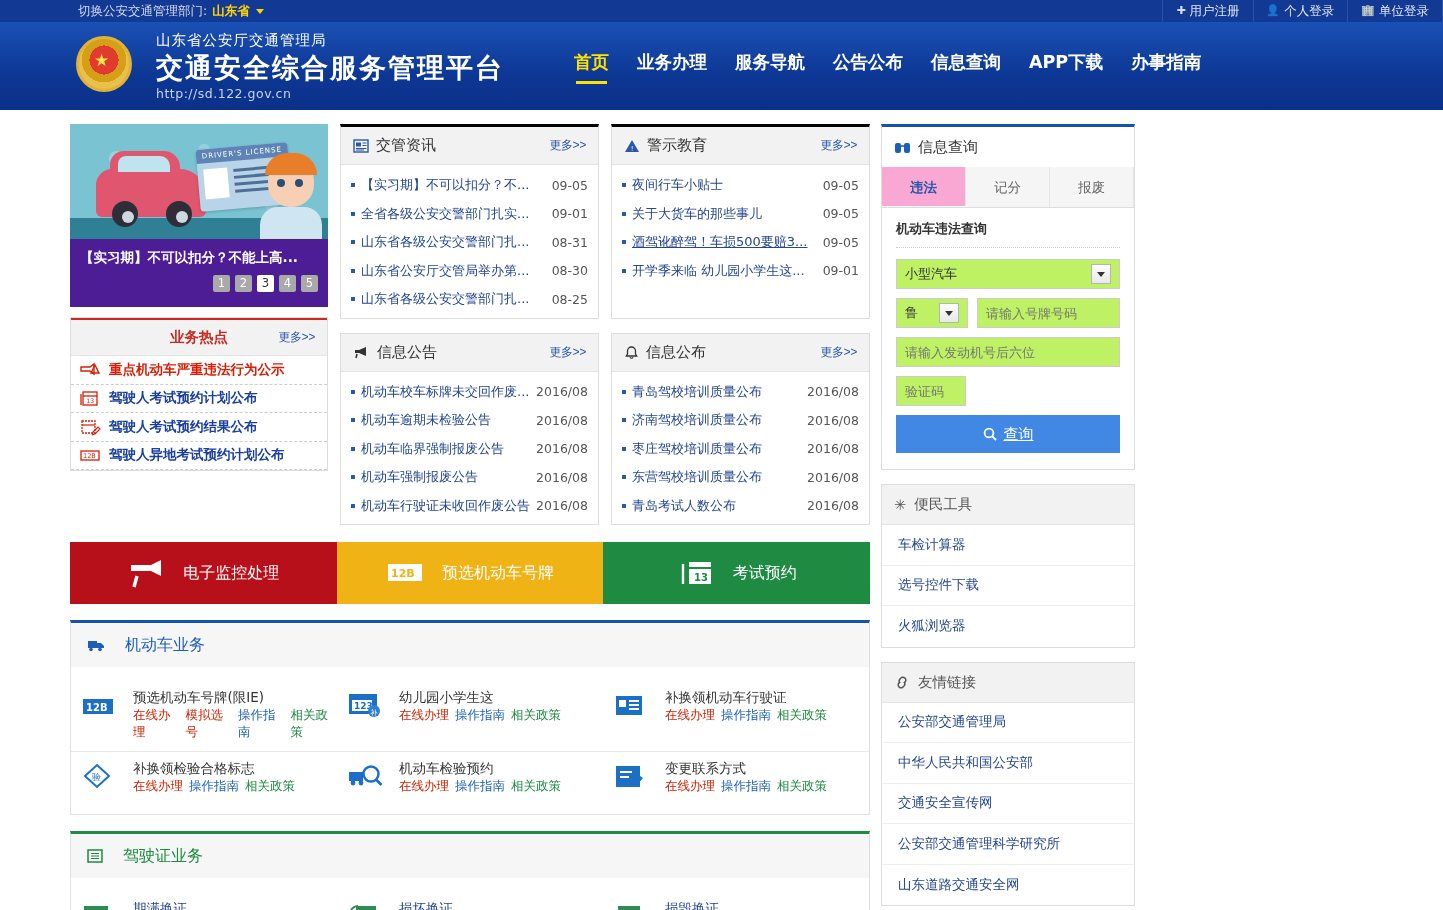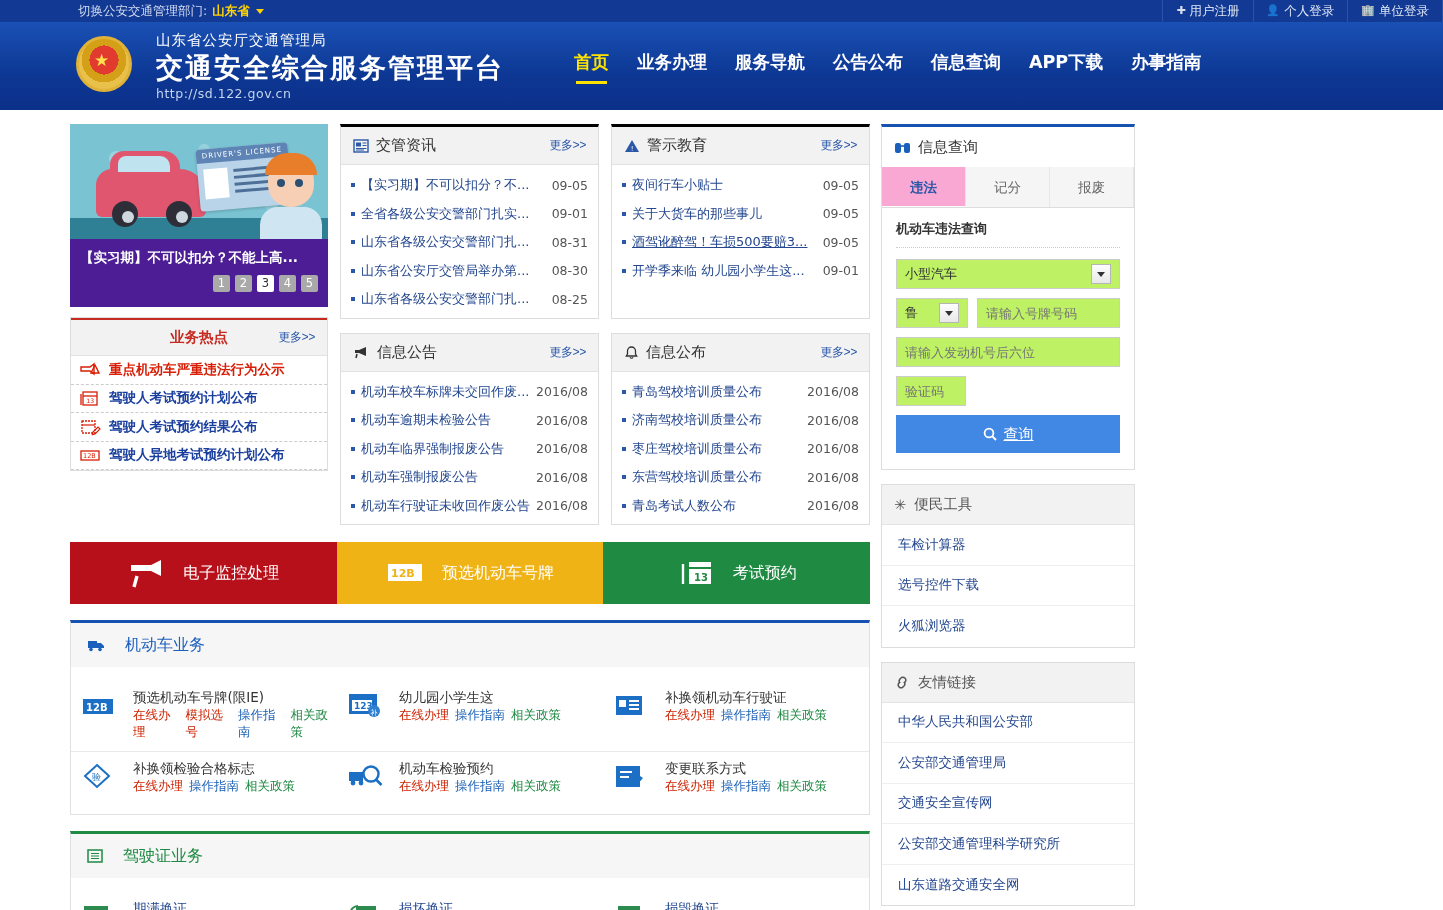--- a/index.html
+++ b/index.html
@@ -772,24 +772,24 @@
       <span>
         <svg width="16" height="13" viewBox="0 0 16 13">
             <path d="M6 7a3 3 0 010-4l1.5-1.5a3 3 0 014 4L10 7" fill="none" stroke="#555" stroke-width="1.5"></path>
             <path d="M10 6a3 3 0 010 4L8.5 11.5a3 3 0 01-4-4L6 6" fill="none" stroke="#555" stroke-width="1.5"></path>
           </svg>
       </span>
       <span>友情链接</span>
     </div>
     <ul>
       <li>
+          <a href="#">公安部交通管理局</a>
+        </li>
+      <li>
           <a href="#">中华人民共和国公安部</a>
-        </li>
-      <li>
-          <a href="#">公安部交通管理局</a>
         </li>
       <li>
           <a href="#">交通安全宣传网</a>
         </li>
       <li>
           <a href="#">公安部交通管理科学研究所</a>
         </li>
       <li>
           <a href="#">山东道路交通安全网</a>
         </li>

